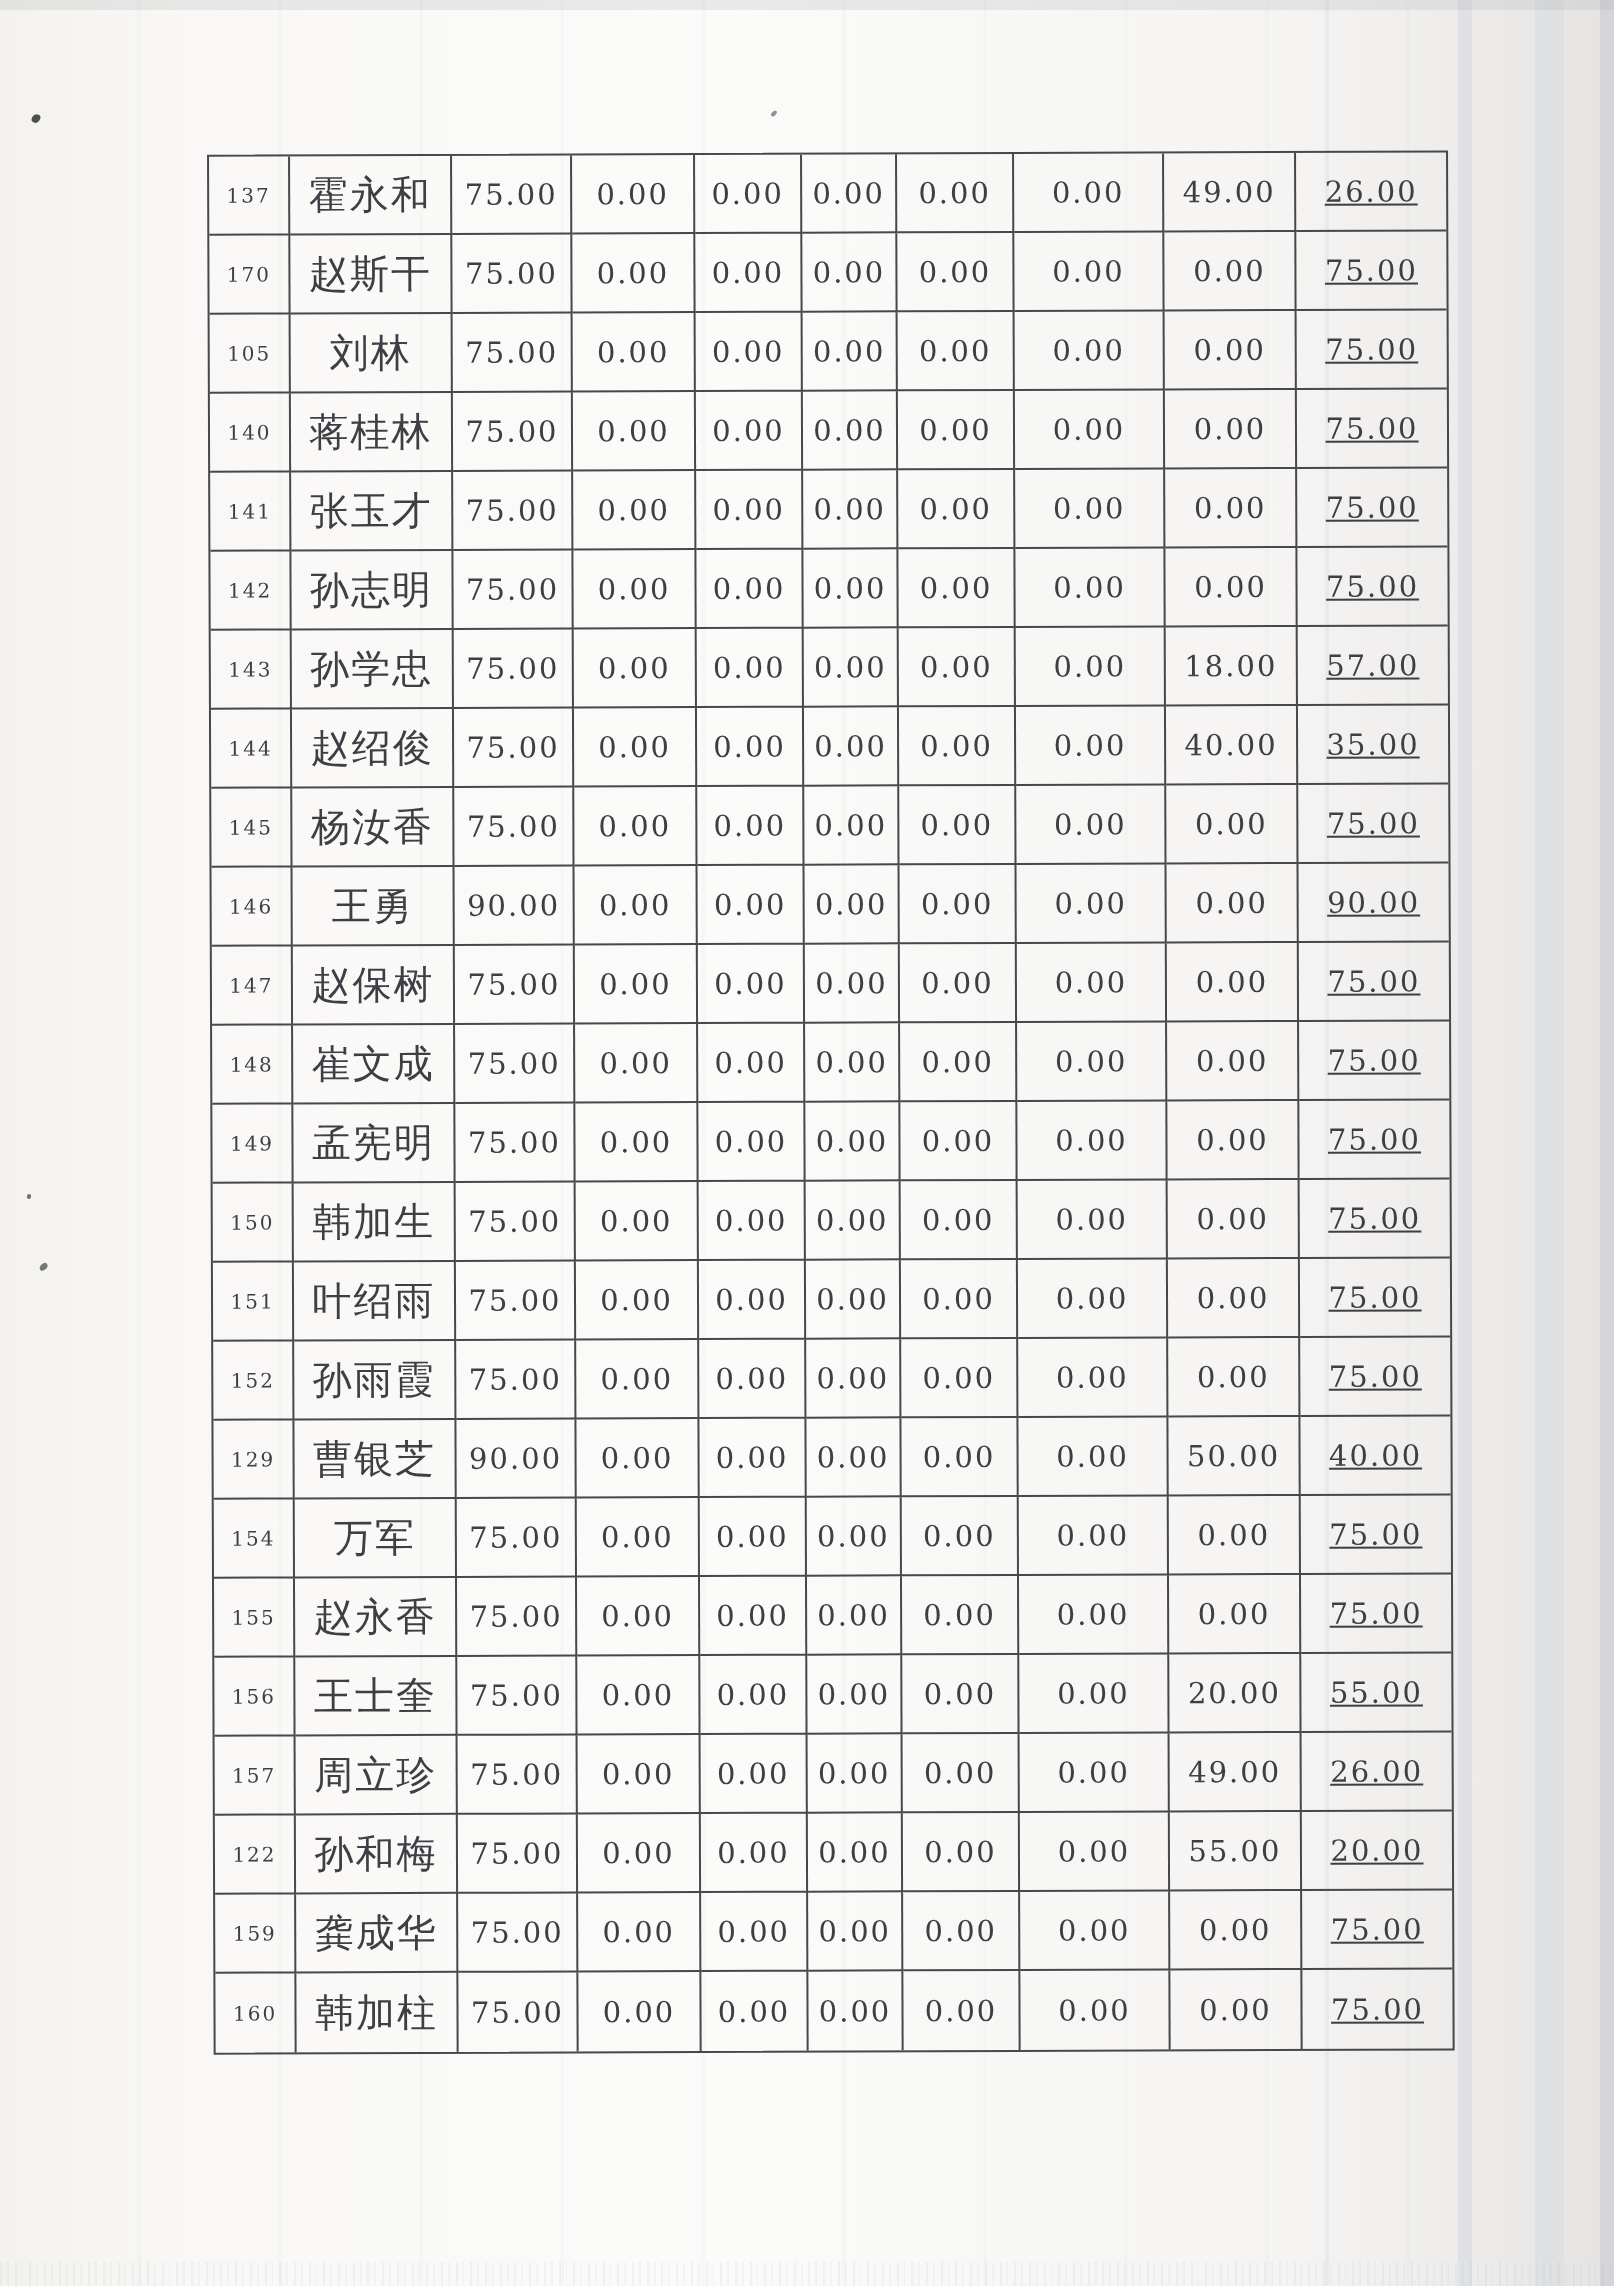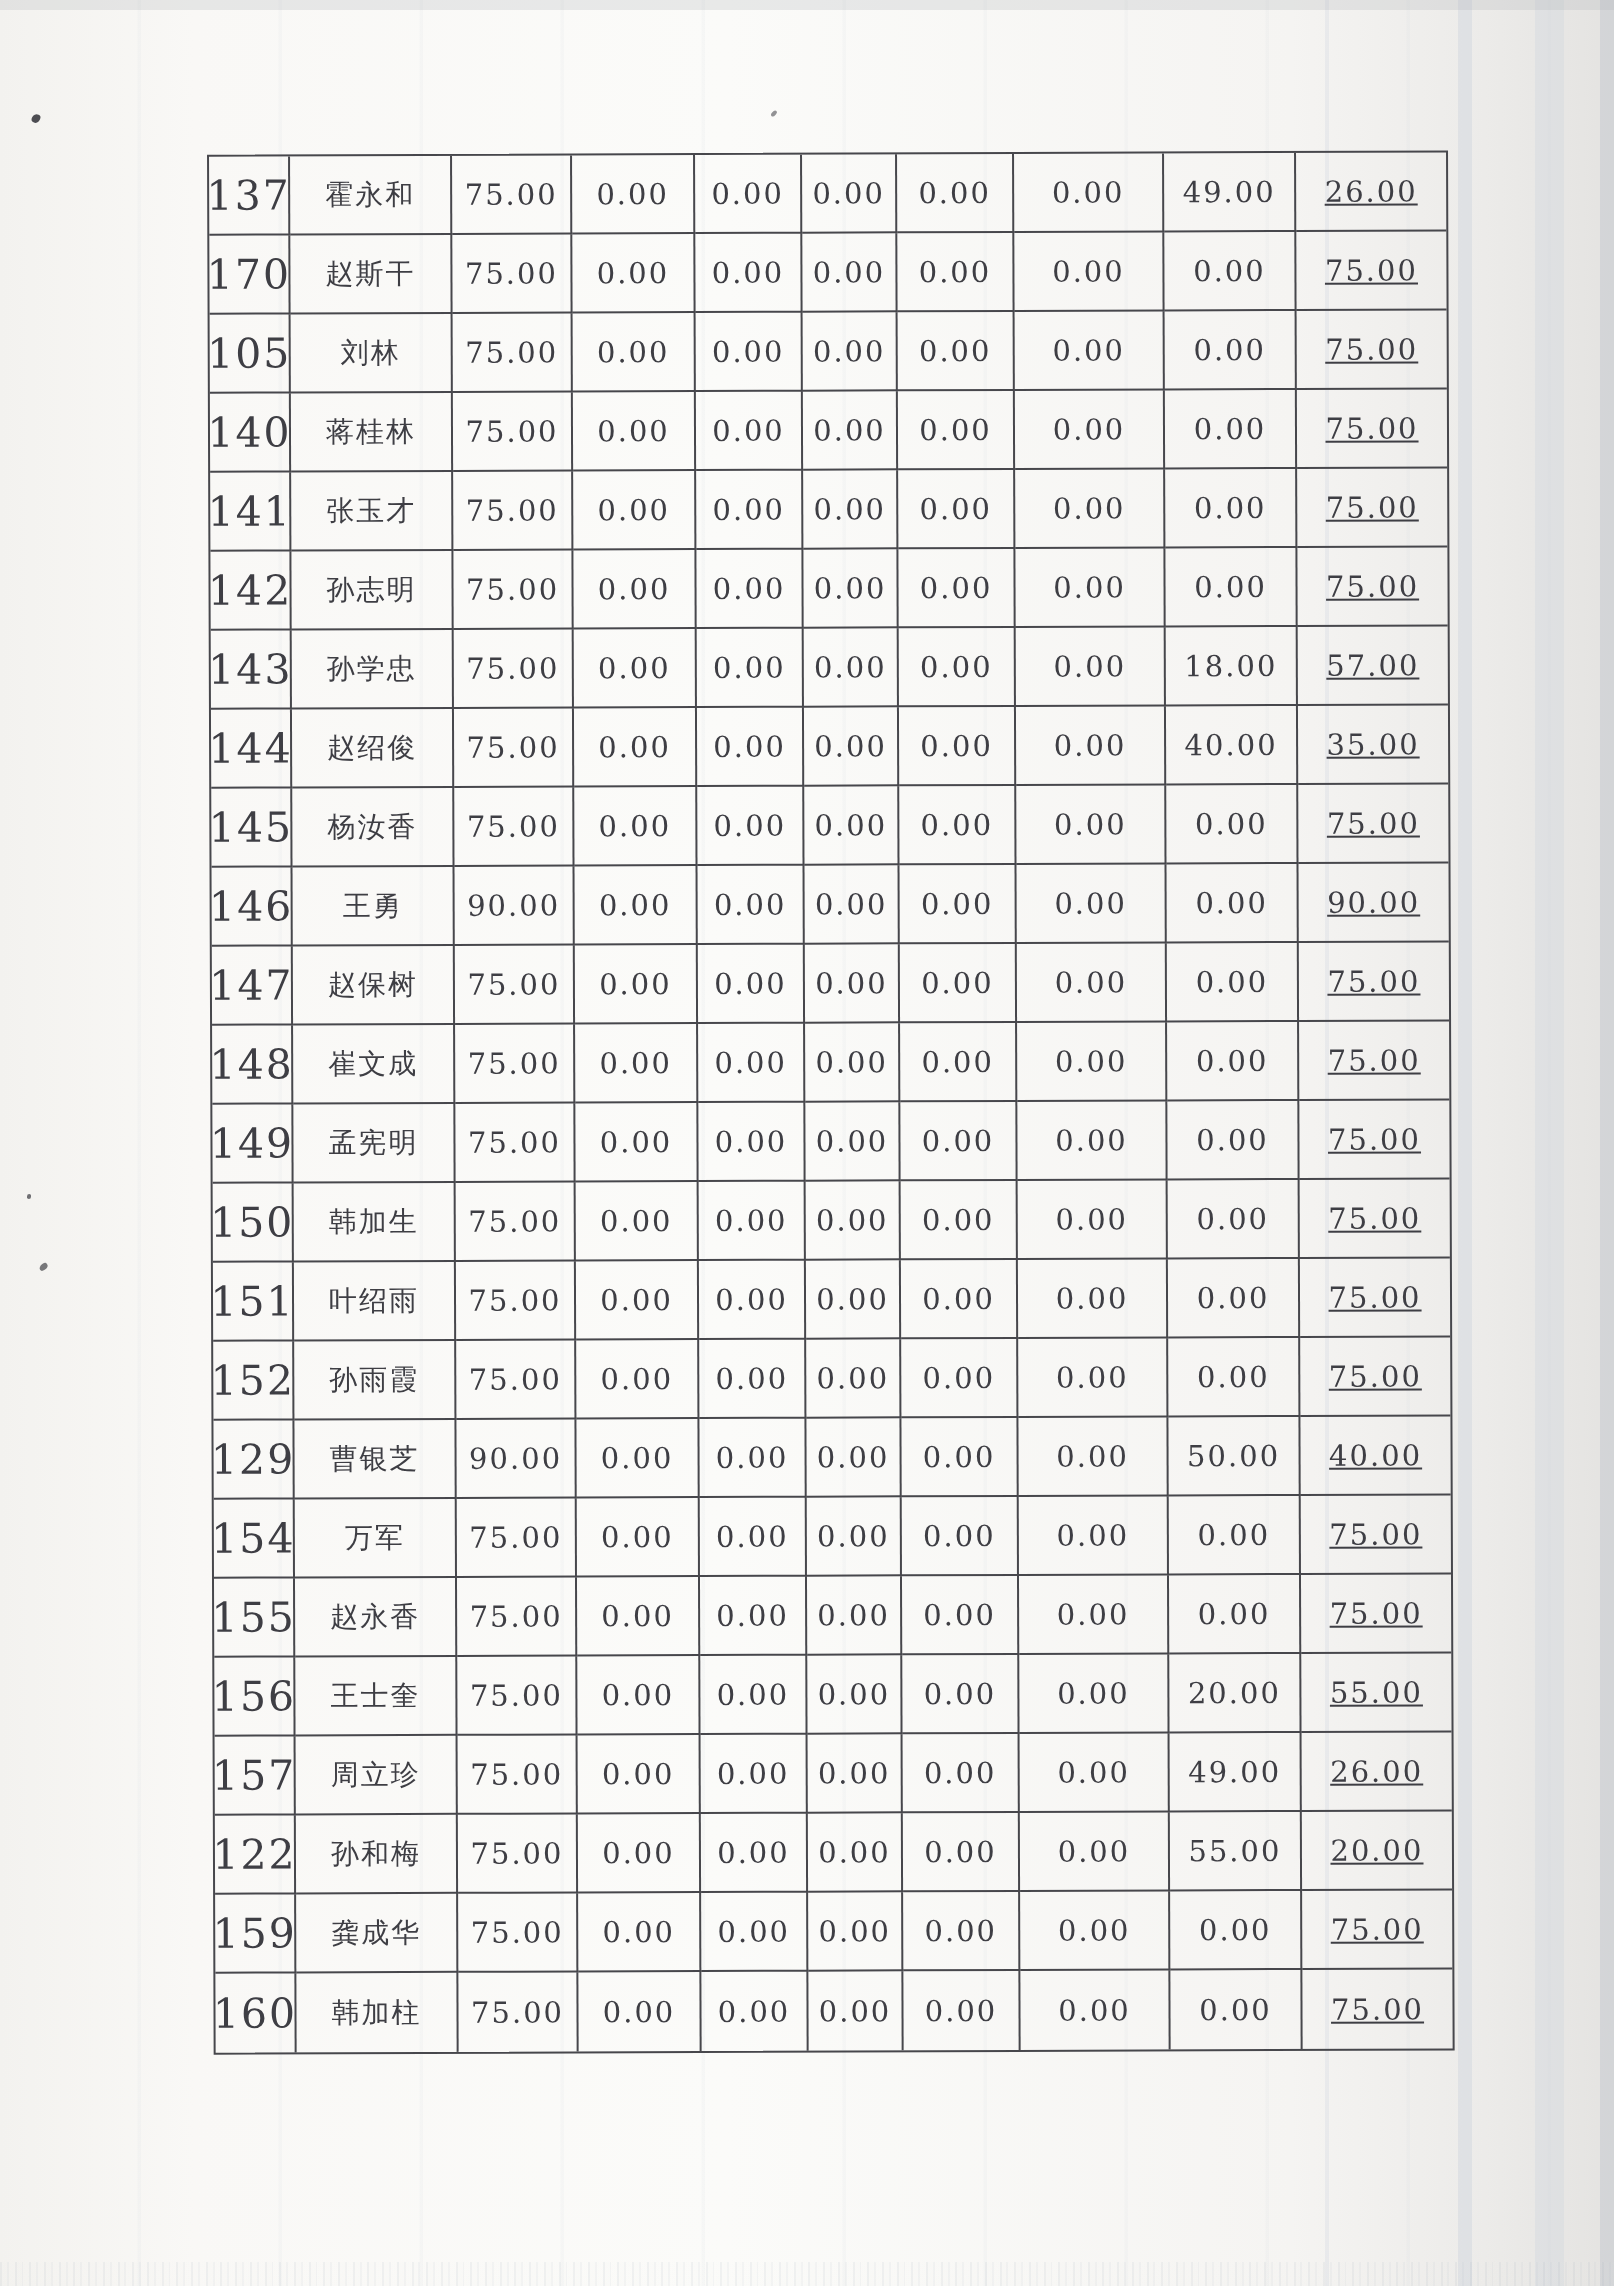--- a/index.html
+++ b/index.html
@@ -65,22 +65,22 @@
     box-sizing:border-box;
     border-right:2px solid #47474c;
     border-bottom:2px solid #47474c;
     display:flex;align-items:center;justify-content:center;
     color:#3e3e44;
     font-size:29px;letter-spacing:2px;
     white-space:nowrap;overflow:hidden;
   }
   .cell:last-child{border-right:none;text-decoration:underline;}
   .row:last-child .cell{border-bottom:none;}
-  .cell.c0{font-size:41px;}
-  .cell.c1{font-size:28px;letter-spacing:2px;}
+  .cell.c0{font-size:20px;}
+  .cell.c1{font-size:39px;letter-spacing:2px;}
 </style>
 </head>
 <body>
 
 <div class="paper"></div>
 <div class="streaks"></div>
 <div class="streak s1"></div>
 <div class="streak s2"></div>
 <div class="streak s3"></div>
 <div class="streak s4"></div>

